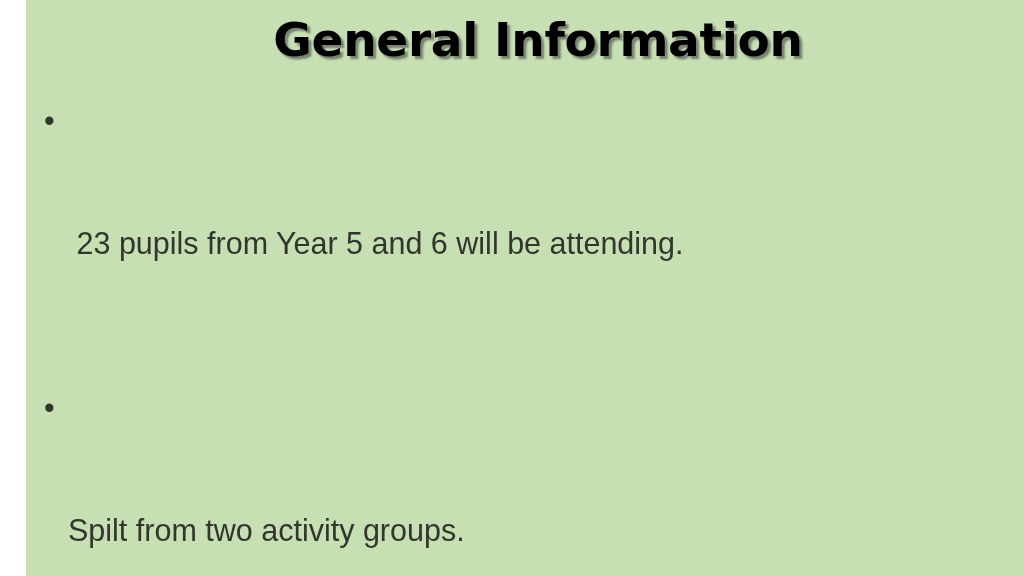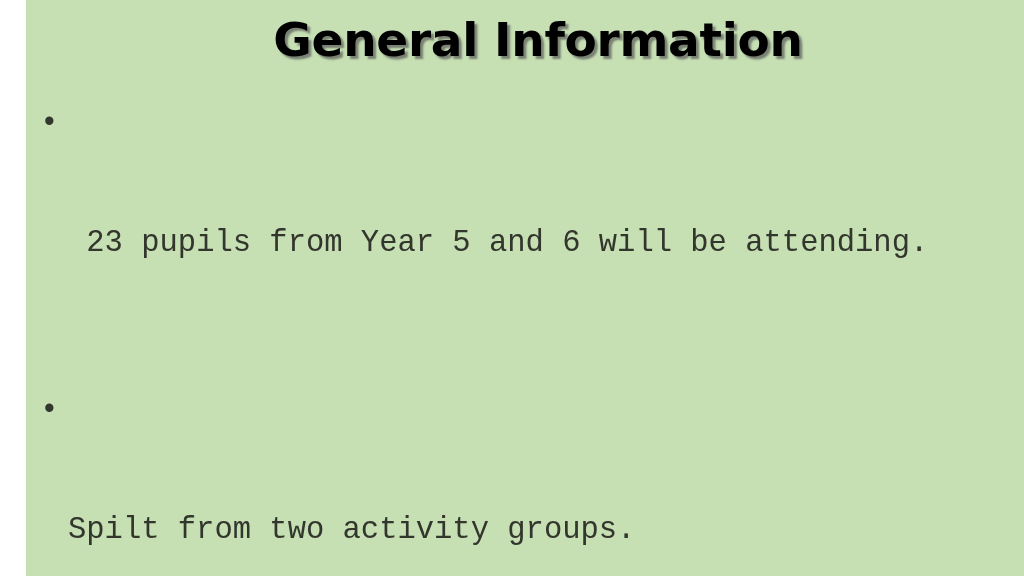--- a/index.html
+++ b/index.html
@@ -71,21 +71,20 @@
     left: 18px;
     top: 0;
     width: 20px;
     font-size: 30.5px;
     line-height: 41px;
     color: #32362d;
   }
 
   .bullet-text {
     display: block;
-    font-family: Liberation Mono, monospace;
   }
 </style>
 </head>
 <body>
 
 <div class="slide">
 
   <div class="slide-title">General Information</div>
 
   <ul class="body-list">

